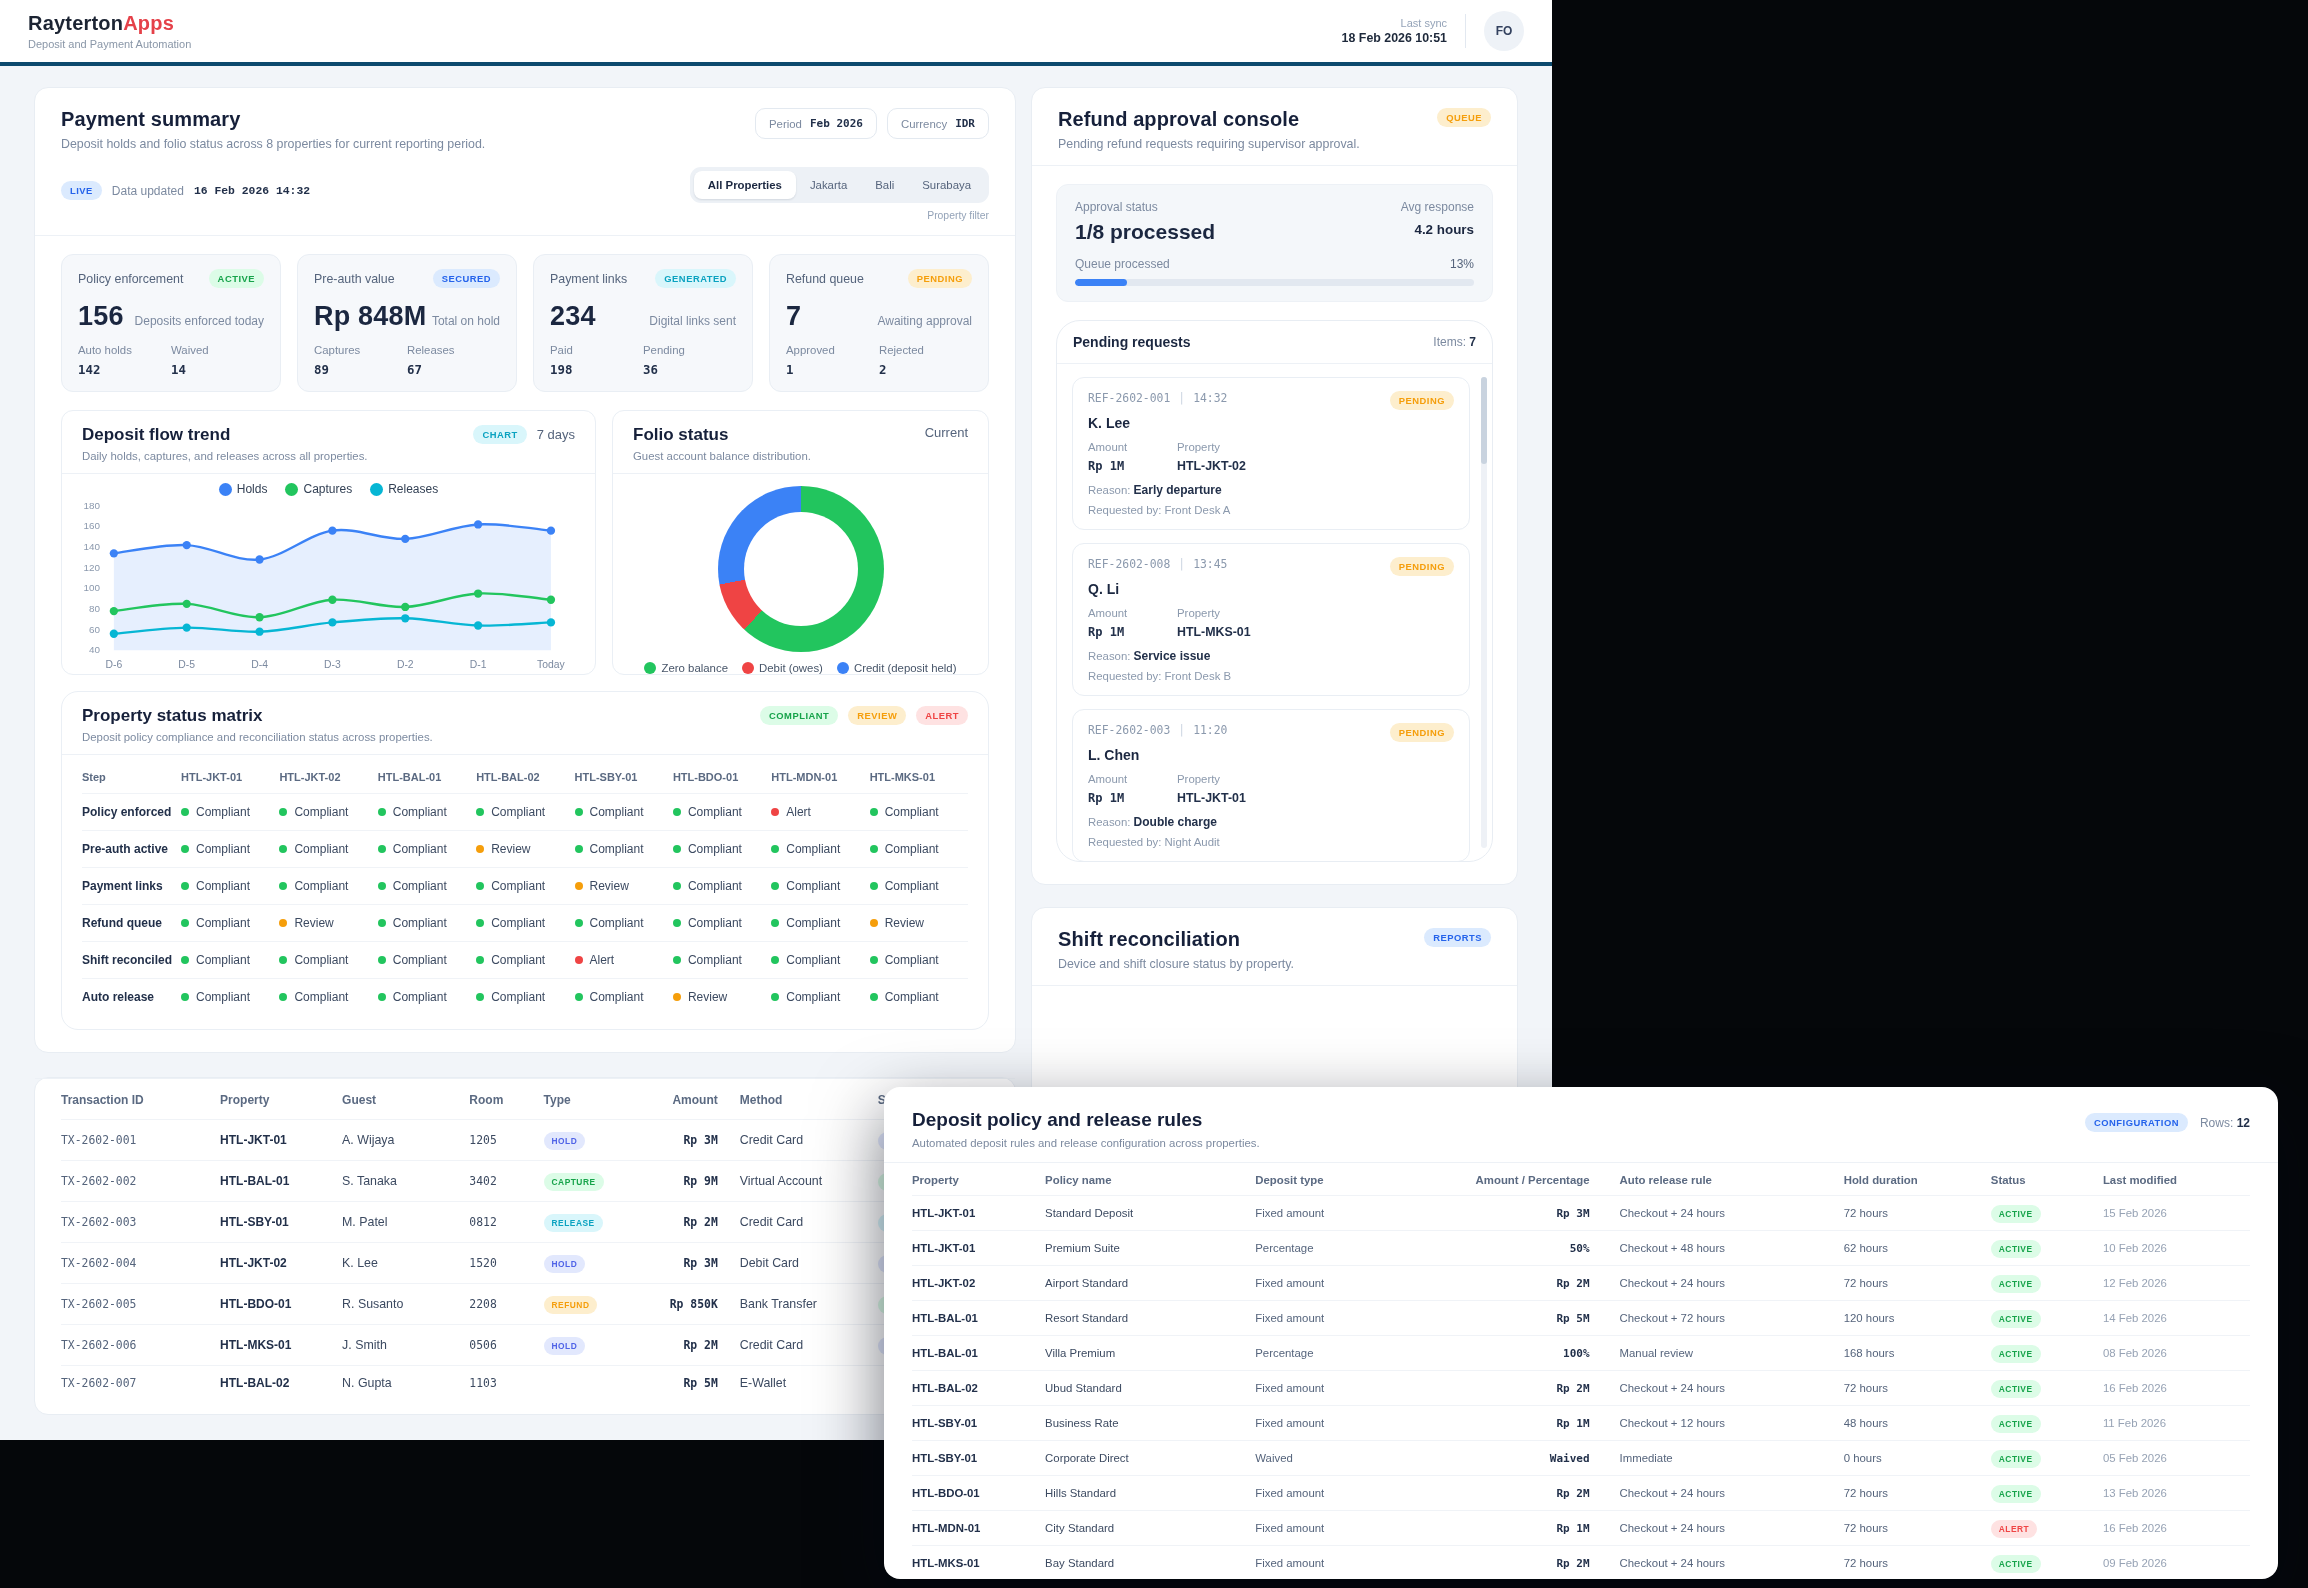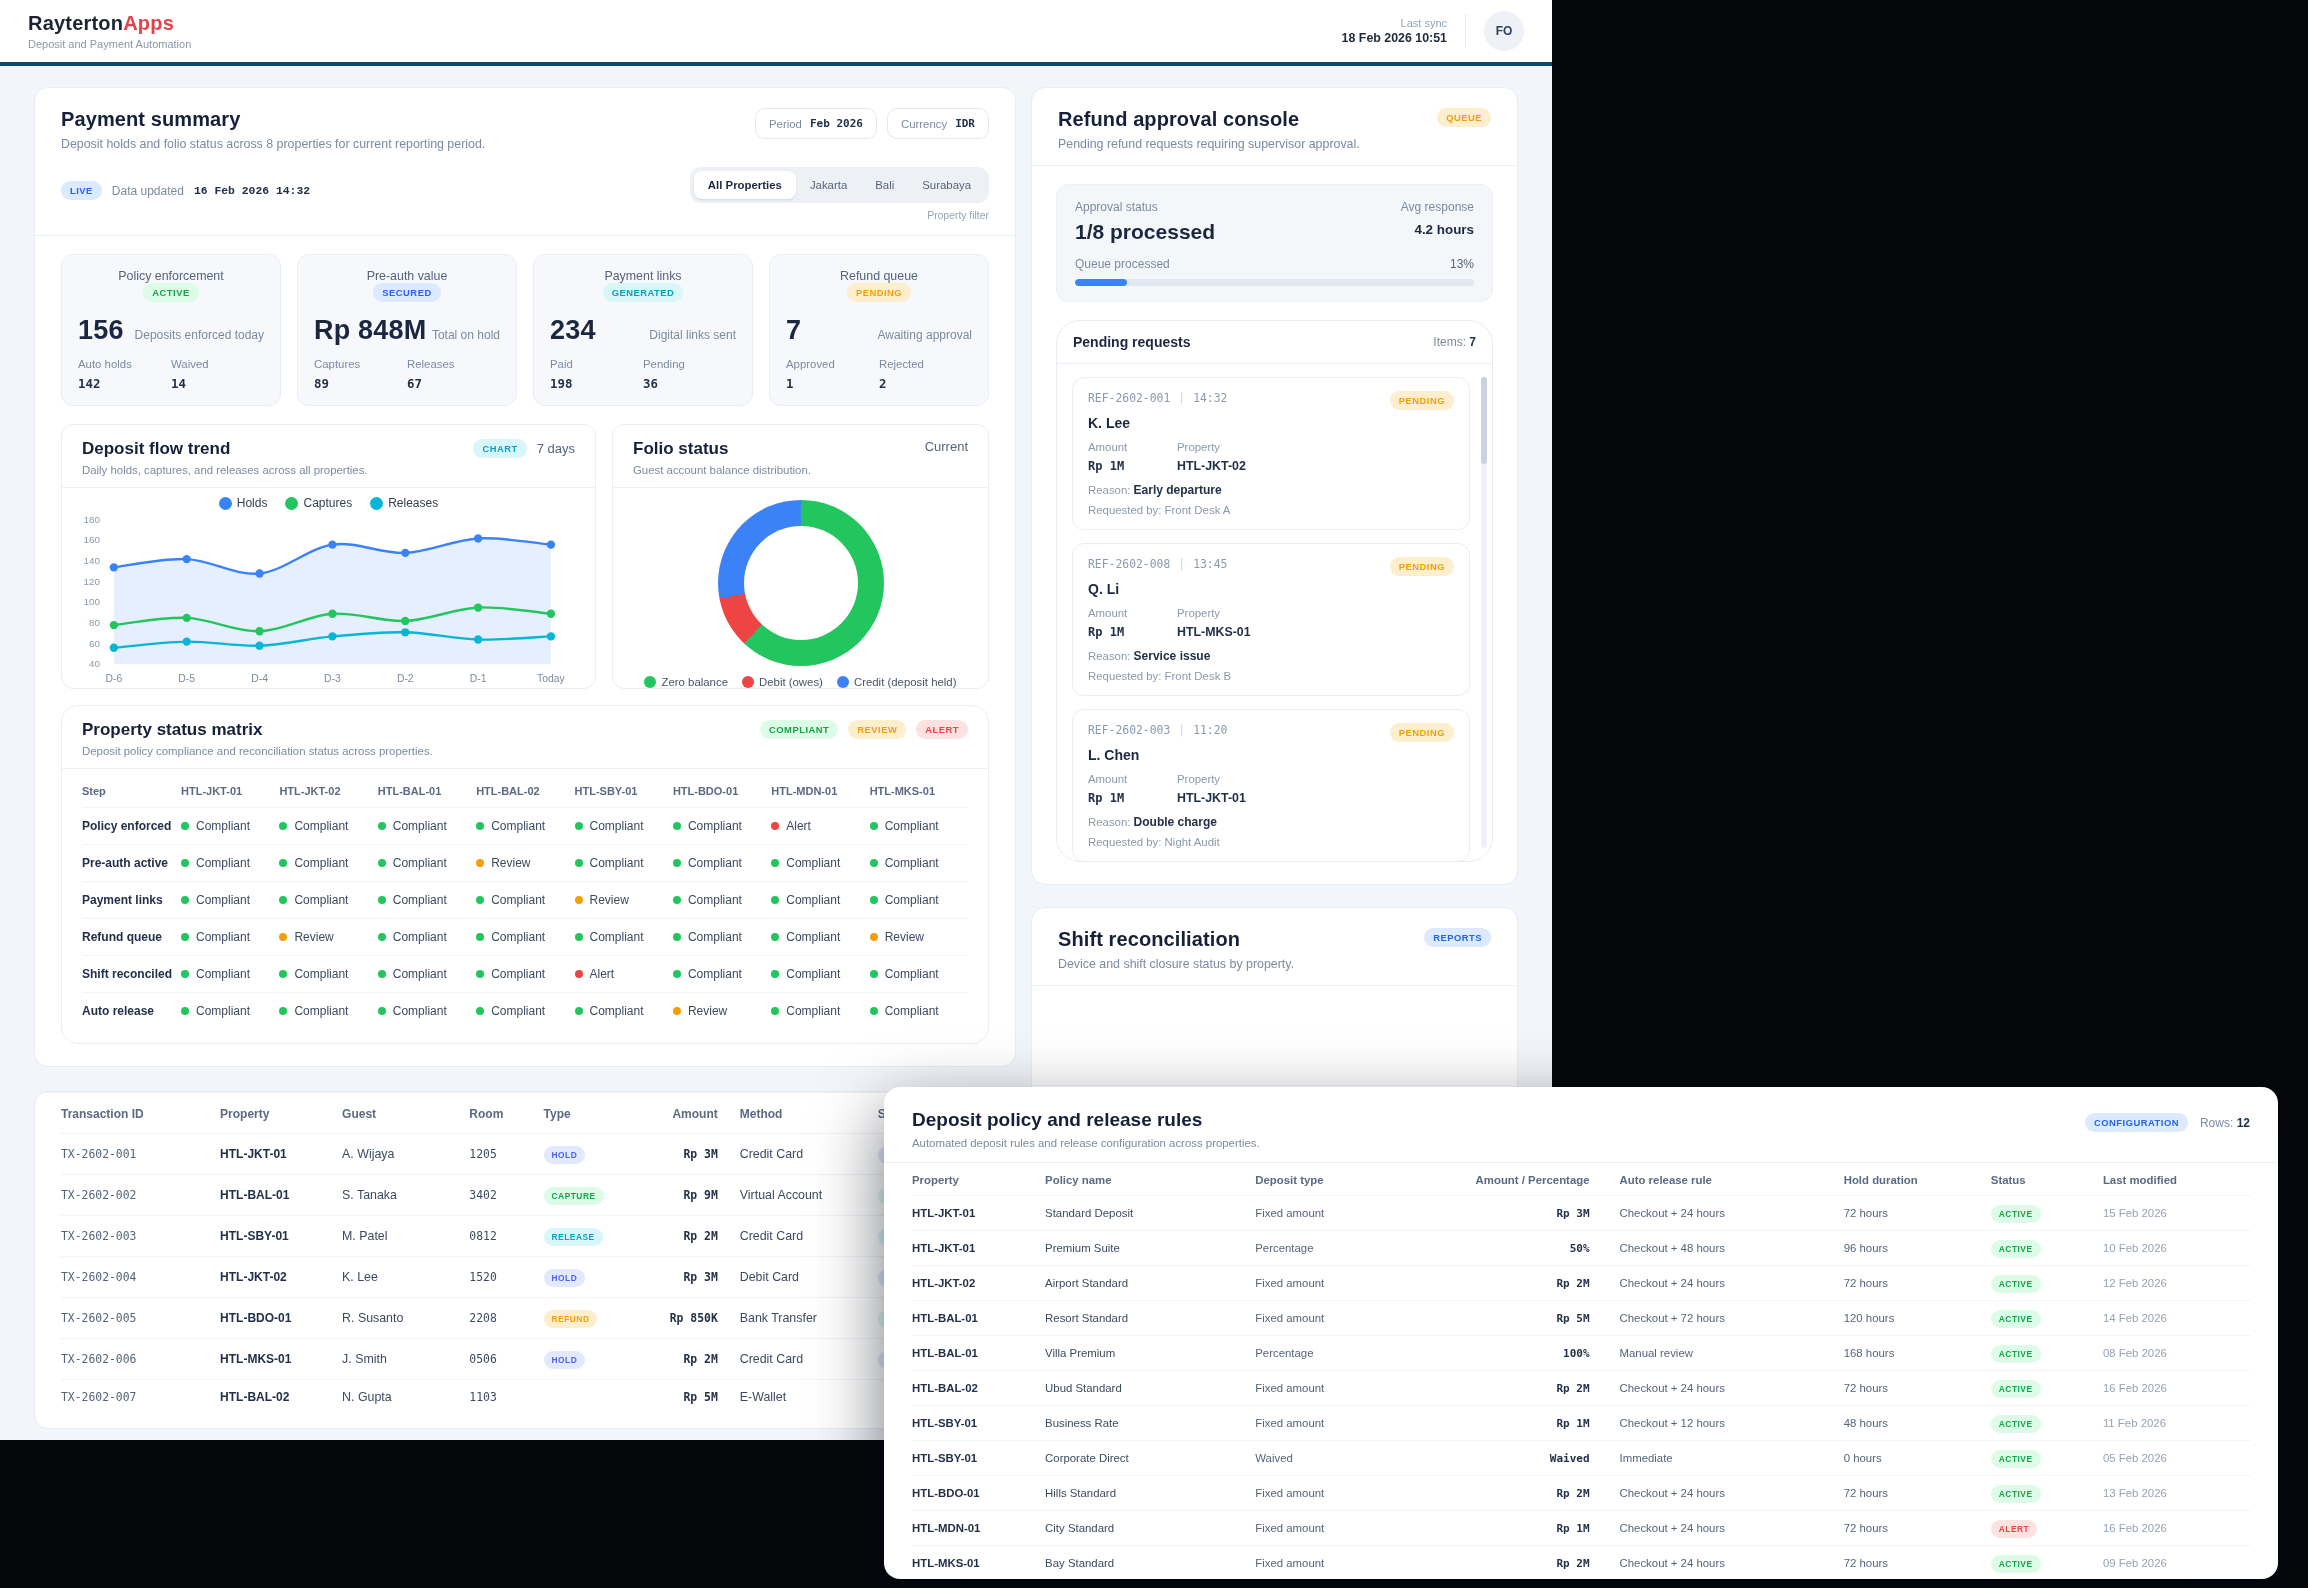--- a/index.html
+++ b/index.html
@@ -50,21 +50,21 @@
   .meta-label { font-size:12px; color:#7c8aa0; }
   .meta-value { font-family:Liberation Mono, monospace; font-size:11.4px; font-weight:700; color:#22304a; }
   .meta-right { display:flex; flex-direction:column; align-items:flex-end; gap:7px; }
   .tabs { background:#edf1f6; border-radius:11px; padding:4px; display:flex; }
   .tab { border:0; background:transparent; padding:8px 14px; font-size:11.4px; color:#55647c; border-radius:8px; cursor:pointer; font-family:inherit; }
   .tab.active { background:#fff; color:#1b2740; font-weight:700; box-shadow:0 1px 2px rgba(15,30,60,.12); }
   .filter-caption { font-size:10.4px; color:#94a3b8; }
 
   .kpi-grid { display:grid; grid-template-columns:repeat(4,1fr); gap:16px; padding:18px 26px; }
   .kpi { background:#f6f8fb; border:1px solid #e9eef4; border-radius:12px; padding:14px 16px; }
-  .kpi-top { display:flex; justify-content:space-between; align-items:center;flex-direction:column; }
+  .kpi-top { display:flex; justify-content:space-between; align-items:center; }
   .kpi-label { font-size:12.4px; color:#55647c; }
   .kpi-mid { display:flex; justify-content:space-between; align-items:flex-end; margin-top:13px; }
   .kpi-value { font-size:27px; font-weight:800; color:#1b2740; letter-spacing:0.2px; }
   .kpi-caption { font-size:12px; color:#7c8aa0; padding-bottom:4px; }
   .kpi-stats { display:grid; grid-template-columns:1fr 1fr; margin-top:12px; }
   .kpi-stat-label { font-size:11.4px; color:#7c8aa0; }
   .kpi-stat-value { font-family:"DejaVu Sans Mono", monospace; font-size:12.4px; font-weight:700; color:#22304a; margin-top:6px; }
 
   
   .charts-row { display:grid; grid-template-columns:535px 1fr; gap:16px; padding:0 26px; }
@@ -903,21 +903,21 @@
           <div class="p-hold">72 hours</div>
           <div><span class="badge tone-green small">ACTIVE</span></div>
           <div class="p-date">15 Feb 2026</div>
         </div>
         <div class="p-row p-body">
           <div class="p-prop">HTL-JKT-01</div>
           <div class="p-name">Premium Suite</div>
           <div class="p-type">Percentage</div>
           <div class="p-amount">50%</div>
           <div class="p-release">Checkout + 48 hours</div>
-          <div class="p-hold">96 hours</div>
+          <div class="p-hold">62 hours</div>
           <div><span class="badge tone-green small">ACTIVE</span></div>
           <div class="p-date">10 Feb 2026</div>
         </div>
         <div class="p-row p-body">
           <div class="p-prop">HTL-JKT-02</div>
           <div class="p-name">Airport Standard</div>
           <div class="p-type">Fixed amount</div>
           <div class="p-amount">Rp 2M</div>
           <div class="p-release">Checkout + 24 hours</div>
           <div class="p-hold">72 hours</div>

